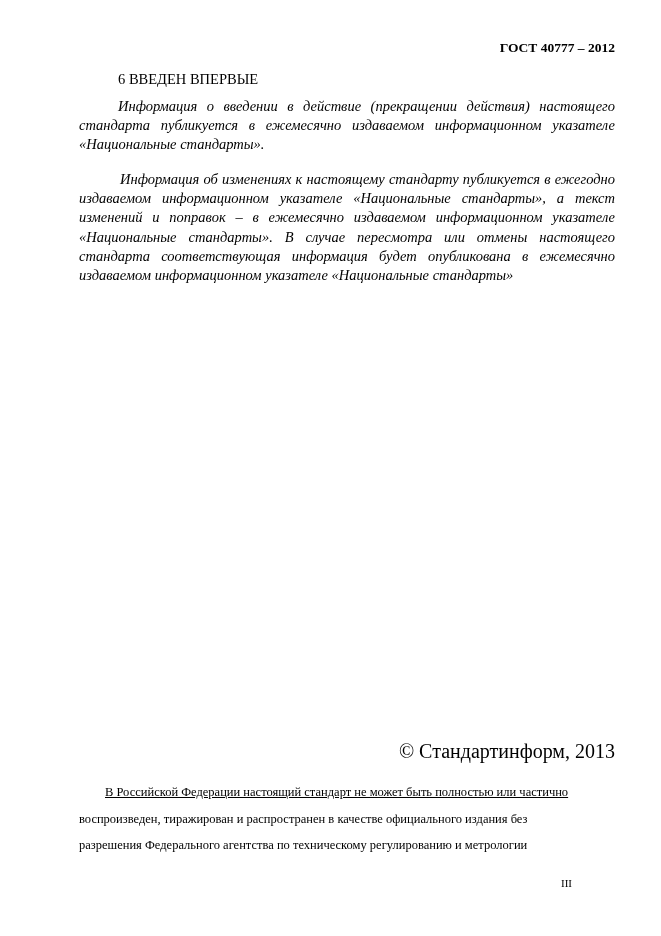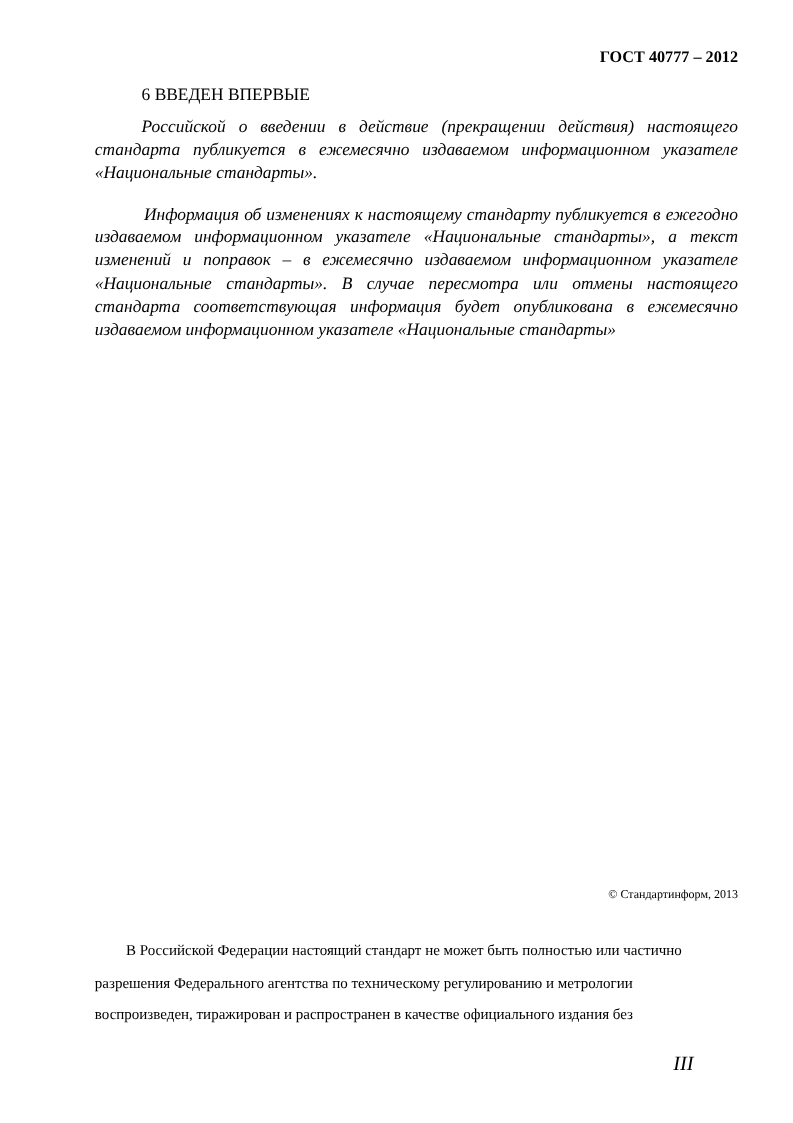--- a/index.html
+++ b/index.html
@@ -17,46 +17,45 @@
   }
   .para {
     position: absolute; left: 79px; width: 536px;
     font-style: italic; font-size: 14.5px; line-height: 19.2px;
     text-align: justify; text-align-last: left;
   }
   .para1 { top: 97px; text-indent: 39px; }
   .para2 { top: 170px; text-indent: 41px; }
   .copyright {
     position: absolute; top: 740px; right: 46px;
-    font-size: 10px;
+    font-size: 20px;
   }
   .notice {
     position: absolute; top: 779px; left: 79px; width: 540px;
     font-size: 12.5px; line-height: 26.5px;
   }
   .notice .line { display: block; white-space: nowrap; }
-  .notice .line.first { text-indent: 26px; }
+  .notice .line.first { text-indent: 26px; text-decoration: underline; }
   .page-number {
     position: absolute; top: 877px; left: 561px;
-    font-size: 17px;
-    font-style: italic;
+    font-size: 11px;
   }
 </style>
 </head>
 <body>
 
 <div class="header-code">ГОСТ 40777 – 2012</div>
 
 <div class="section-heading">6 ВВЕДЕН ВПЕРВЫЕ</div>
 
-<p class="para para1" style="margin:0;">Российской о введении в действие (прекращении действия) настоящего стандарта публикуется в ежемесячно издаваемом информационном указателе «Национальные стандарты».</p>
+<p class="para para1" style="margin:0;">Информация о введении в действие (прекращении действия) настоящего стандарта публикуется в ежемесячно издаваемом информационном указателе «Национальные стандарты».</p>
 
 <p class="para para2" style="margin:0;">Информация об изменениях к настоящему стандарту публикуется в ежегодно издаваемом информационном указателе «Национальные стандарты», а текст изменений и поправок – в ежемесячно издаваемом информационном указателе «Национальные стандарты». В случае пересмотра или отмены настоящего стандарта соответствующая информация будет опубликована в ежемесячно издаваемом информационном указателе «Национальные стандарты»</p>
 
 <div class="copyright">© Стандартинформ, 2013</div>
 
 <div class="notice">
   <span class="line first">В Российской Федерации настоящий стандарт не может быть полностью или частично</span>
+  <span class="line">воспроизведен, тиражирован и распространен в качестве официального издания без</span>
   <span class="line">разрешения Федерального агентства по техническому регулированию и метрологии</span>
-  <span class="line">воспроизведен, тиражирован и распространен в качестве официального издания без</span>
 </div>
 
 <div class="page-number">III</div>
 
 </body></html>

